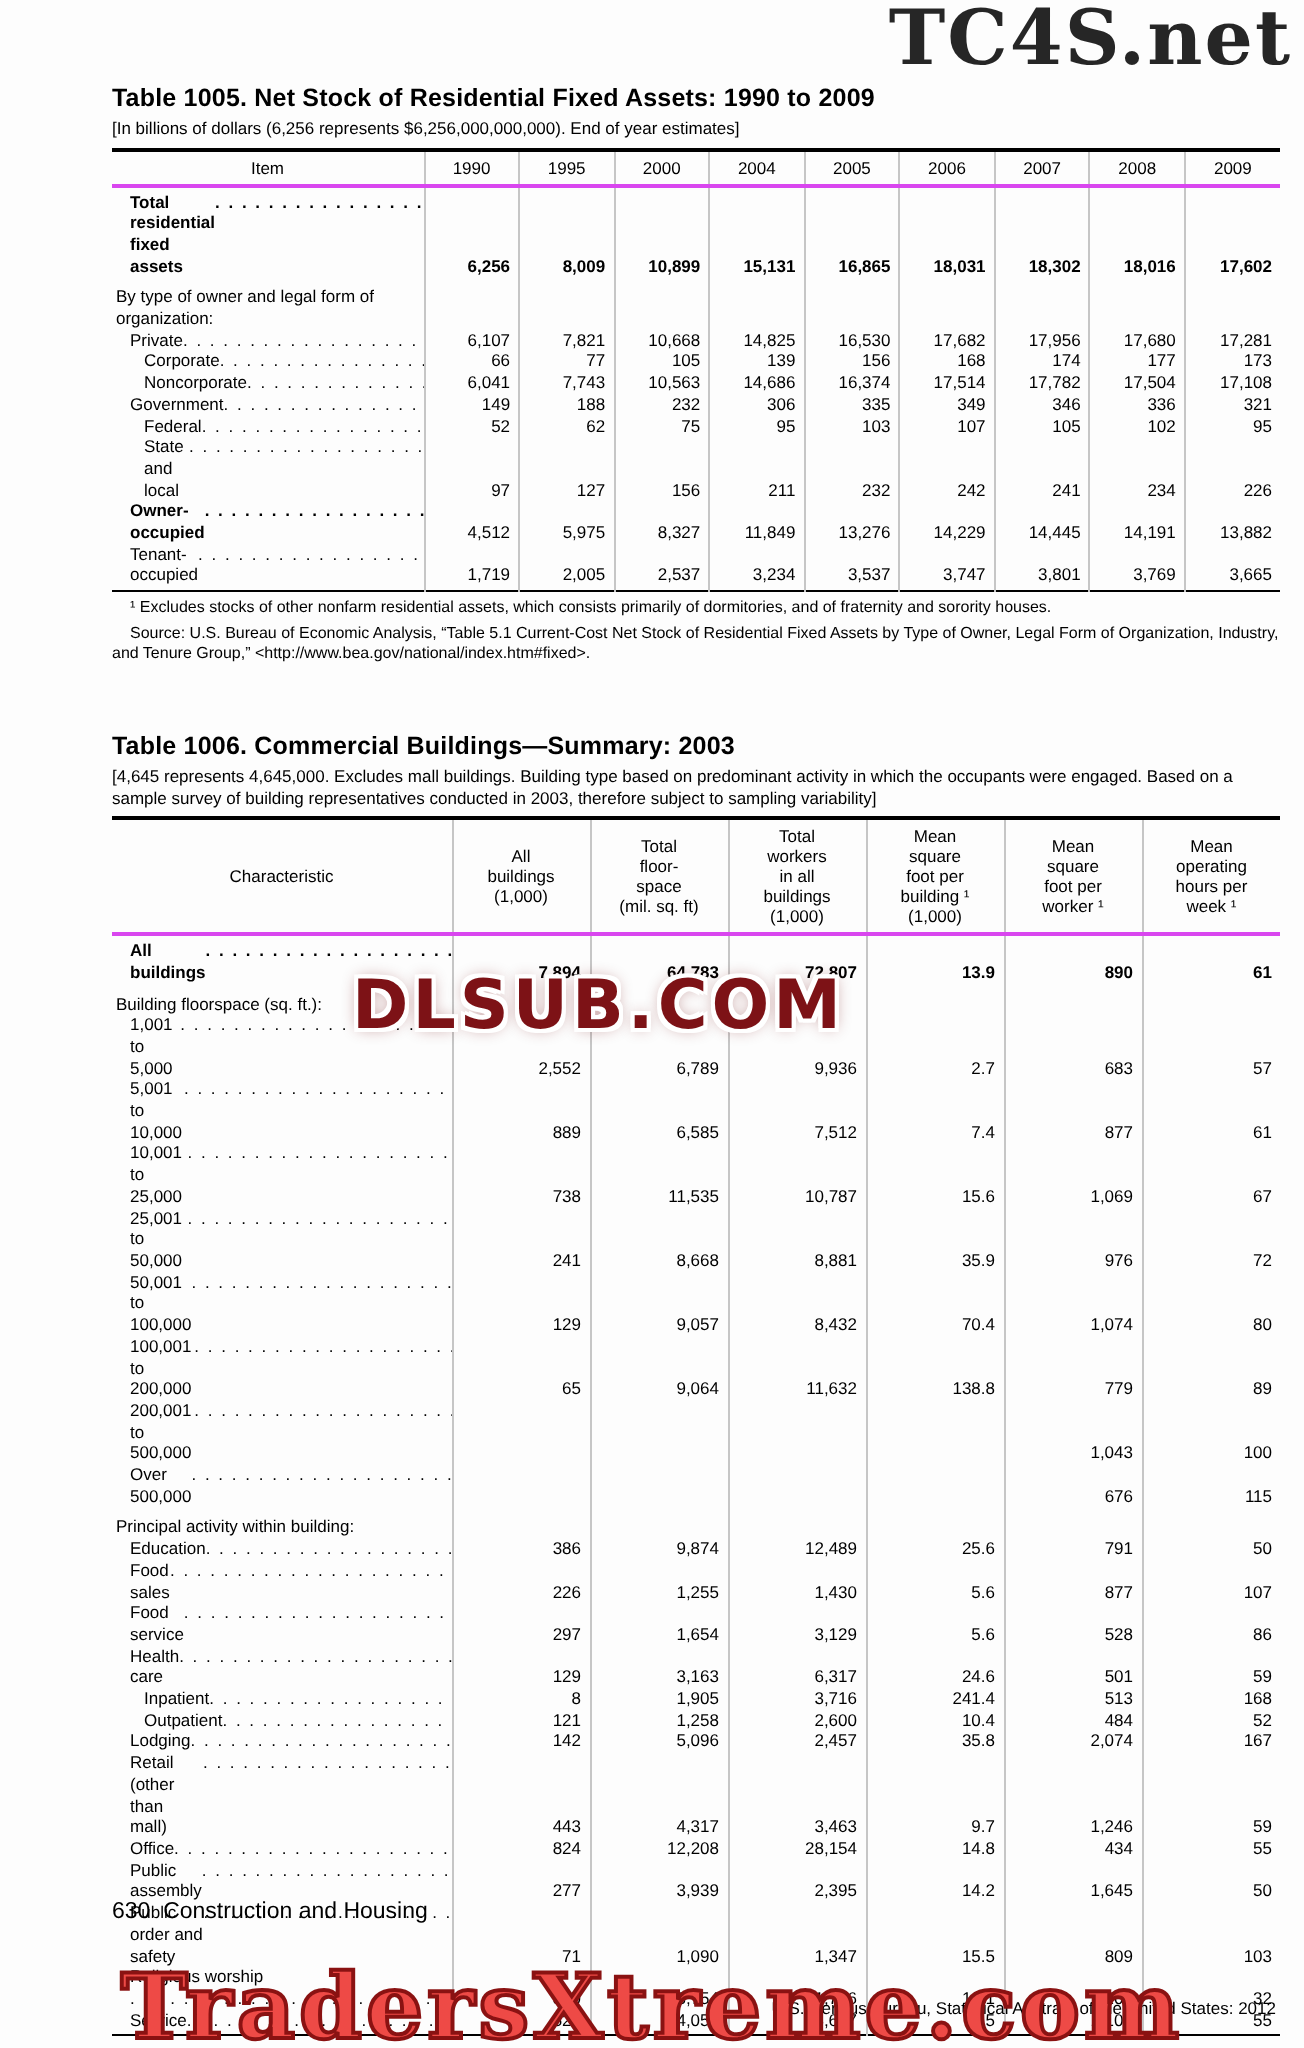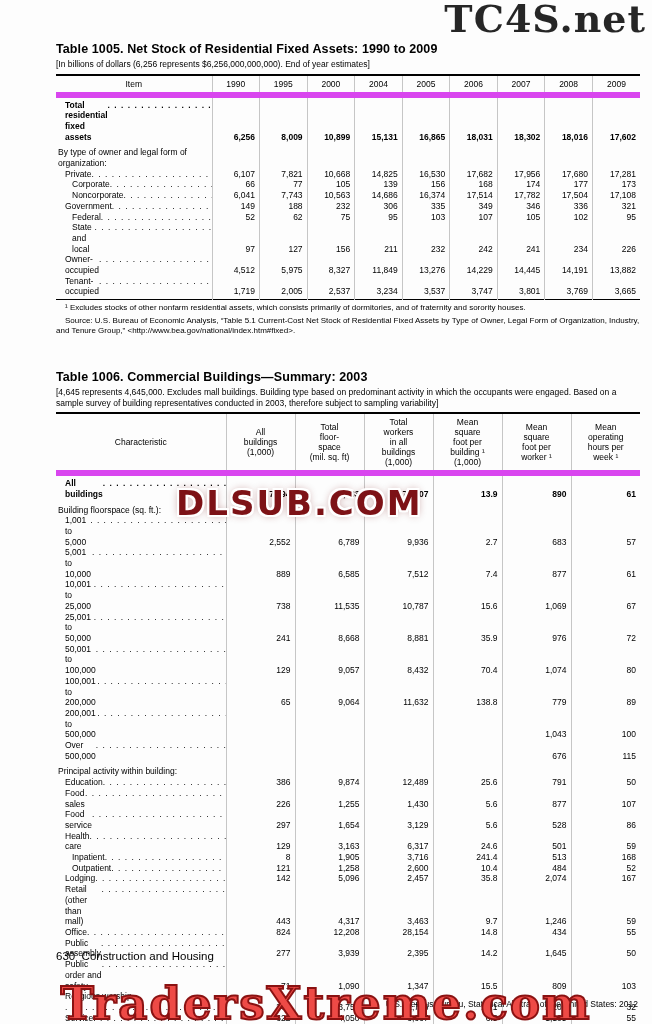--- a/index.html
+++ b/index.html
@@ -35,21 +35,21 @@
   }
   #table1005 col:first-child { width: 156px; }
   #table1006 col:first-child { width: 170px; }
   thead th {
     font-weight: normal;
     text-align: center;
     vertical-align: middle;
     white-space: pre-line;
     line-height: 10px;
     padding: 3px 2px;
-    border-bottom: 6px solid #d946ef;
+    border-bottom: 2px solid #d946ef;
   }
   th.h-val, td.val-cell { border-left: 1px solid #c6c6c6; }
   td {
     padding: 0 4px 0 0;
     line-height: 10.7px;
     vertical-align: bottom;
   }
   td.label-cell { padding-right: 0; }
   td.val-cell { text-align: right; }
   tr.total { font-weight: bold; }
@@ -292,21 +292,21 @@
               <td class="val-cell">156</td>
               <td class="val-cell">211</td>
               <td class="val-cell">232</td>
               <td class="val-cell">242</td>
               <td class="val-cell">241</td>
               <td class="val-cell">234</td>
               <td class="val-cell">226</td>
             </tr>
             <tr class="plain">
               <td class="label-cell">
-                <div class="lbl-wrap" style="padding-left: 9px;">
+                <div class="lbl-wrap" style="padding-left: 9px; font-weight: bold;">
                   <span class="lbl">Owner-occupied</span>
                   <span class="leader"></span>
                 </div>
               </td>
               <td class="val-cell">4,512</td>
               <td class="val-cell">5,975</td>
               <td class="val-cell">8,327</td>
               <td class="val-cell">11,849</td>
               <td class="val-cell">13,276</td>
               <td class="val-cell">14,229</td>

